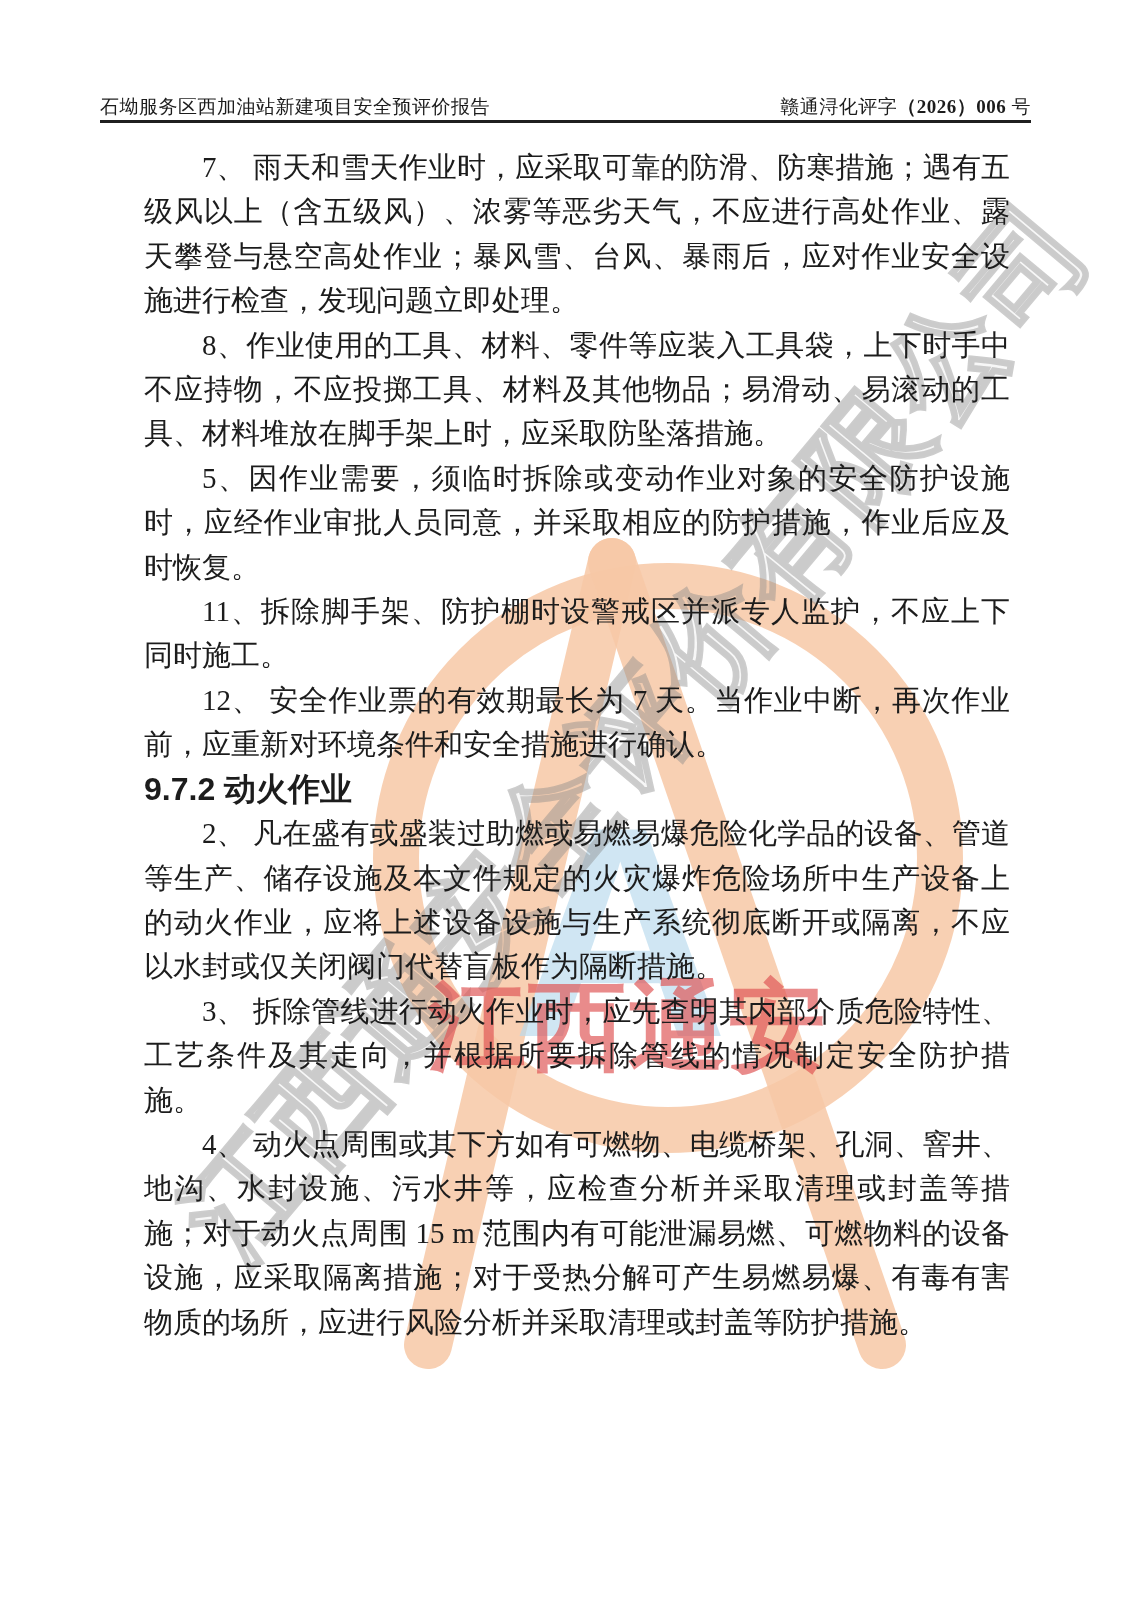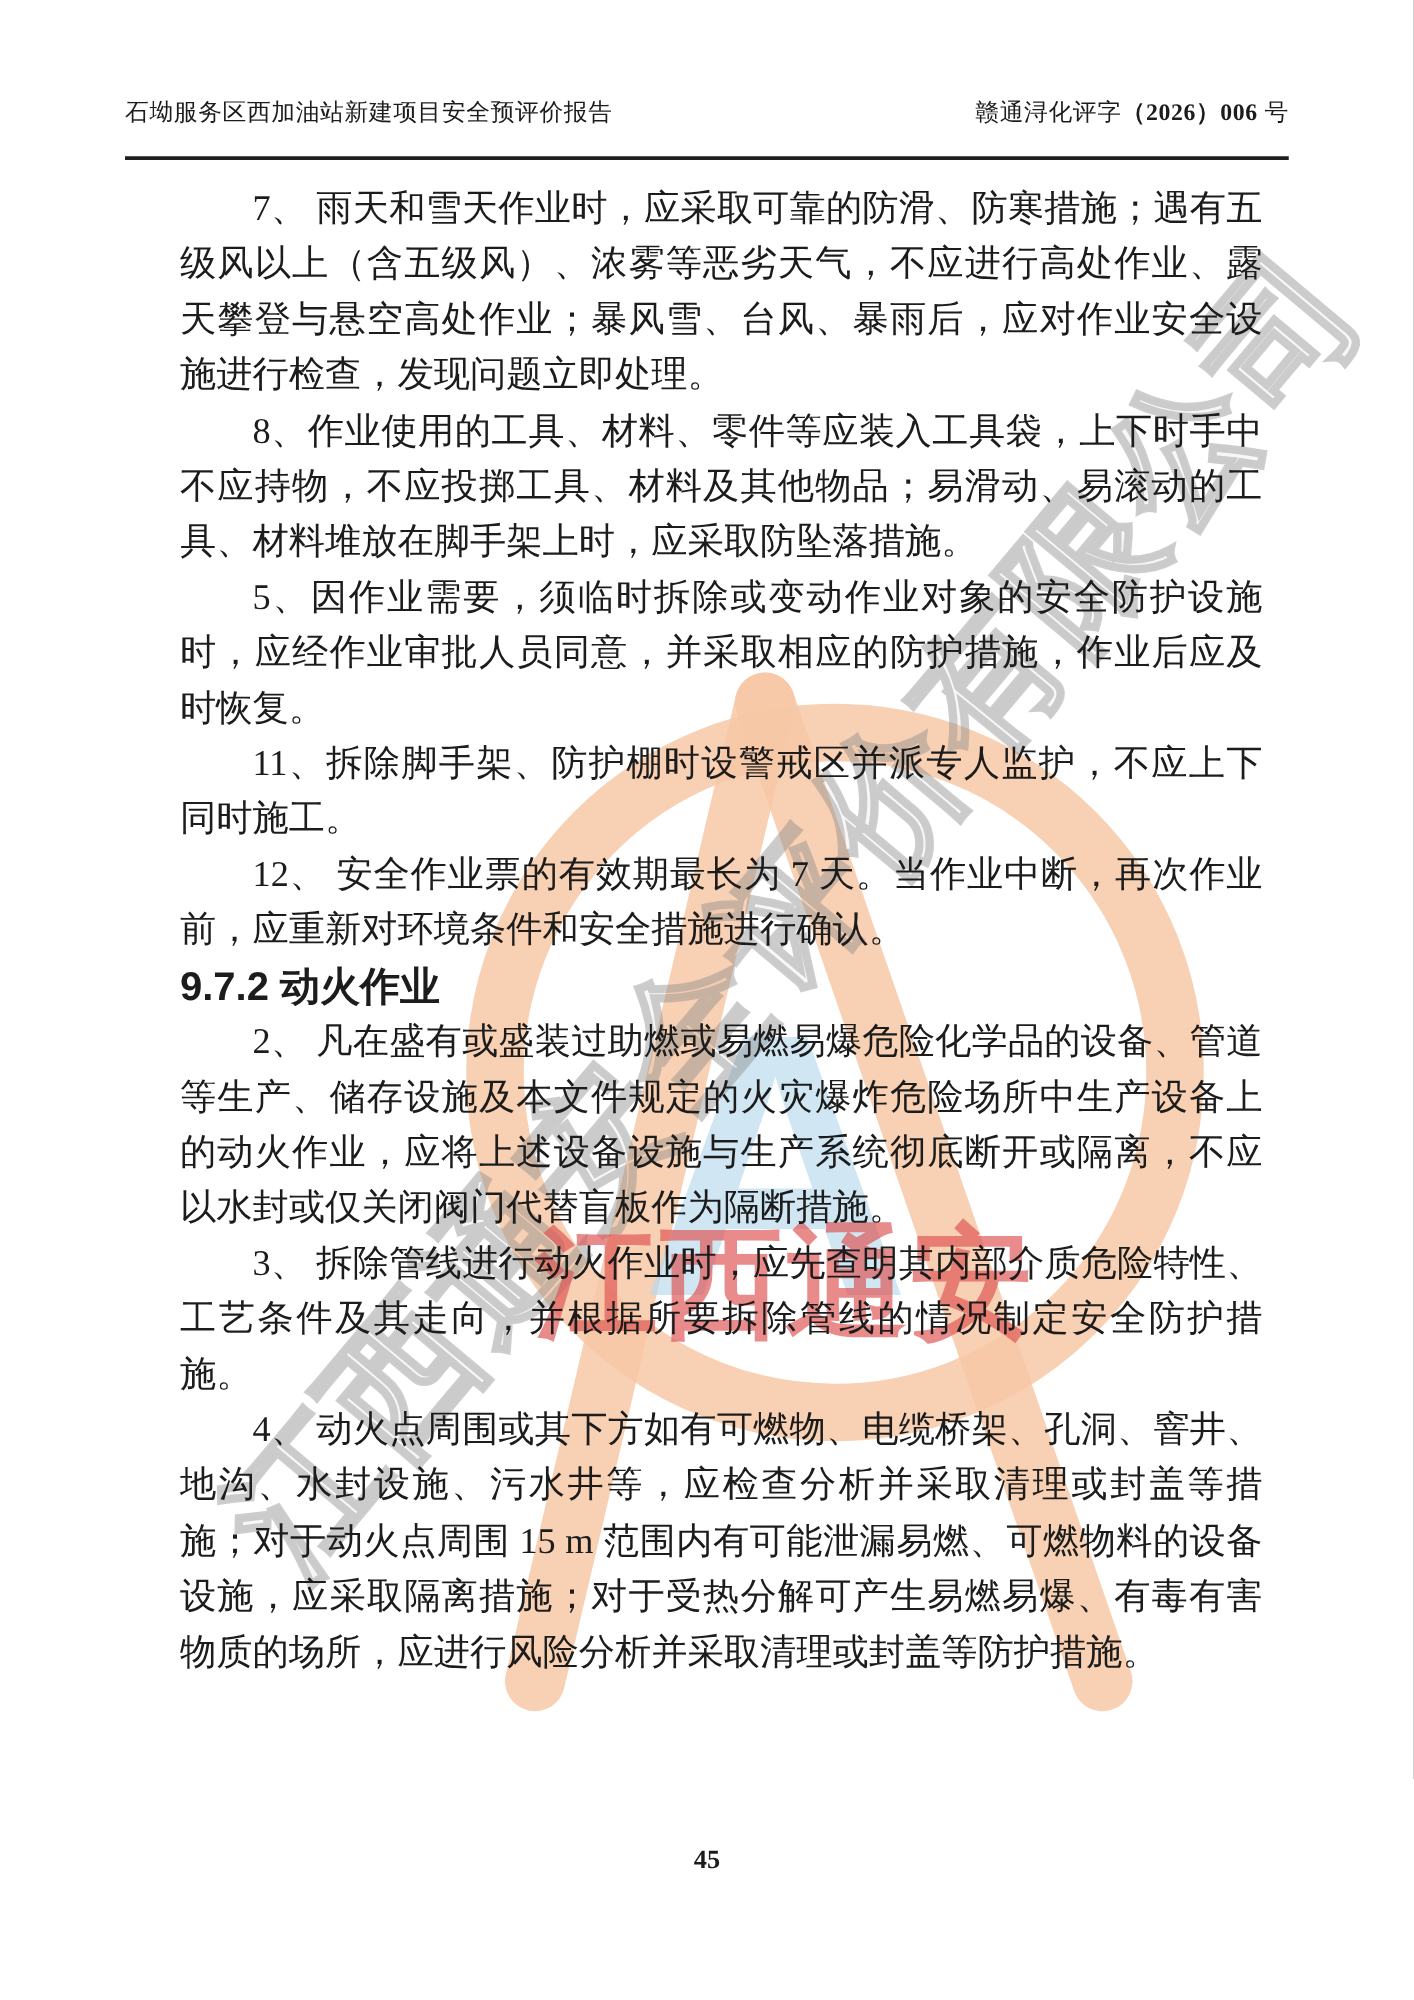--- a/index.html
+++ b/index.html
@@ -8,24 +8,24 @@
     width:1131px; height:1600px;
     margin:0 auto;
     background:#ffffff;
     overflow:hidden;
     font-family:"Liberation Serif","DejaVu Serif",serif;
     color:#1c1c1c;
   }
 
   
   .doc-header {
-    position:absolute; left:100px; top:77px; width:931px;
+    position:absolute; left:100px; top:94px; width:931px;
     display:flex; justify-content:space-between; align-items:flex-end;
     font-size:19px; letter-spacing:0.5px;
-    padding-bottom:22px;
+    padding-bottom:0;
     border-bottom:3px solid #1f1f1f;
   }
   .doc-header .hdr-right b { font-weight:bold; }
 
   
   .doc-body {
     position:absolute; left:144px; top:145px; width:866px;
     font-size:29px; line-height:44.4px;
     text-align:justify; text-justify:inter-ideograph;
     z-index:2;
@@ -101,15 +101,14 @@
     <p>8、作业使用的工具、材料、零件等应装入工具袋，上下时手中不应持物，不应投掷工具、材料及其他物品；易滑动、易滚动的工具、材料堆放在脚手架上时，应采取防坠落措施。</p>
     <p>5、因作业需要，须临时拆除或变动作业对象的安全防护设施时，应经作业审批人员同意，并采取相应的防护措施，作业后应及时恢复。</p>
     <p>11、拆除脚手架、防护棚时设警戒区并派专人监护，不应上下同时施工。</p>
     <p>12、 安全作业票的有效期最长为 7 天。当作业中断，再次作业前，应重新对环境条件和安全措施进行确认。</p>
     <p class="heading">9.7.2 动火作业</p>
     <p>2、 凡在盛有或盛装过助燃或易燃易爆危险化学品的设备、管道等生产、储存设施及本文件规定的火灾爆炸危险场所中生产设备上的动火作业，应将上述设备设施与生产系统彻底断开或隔离，不应以水封或仅关闭阀门代替盲板作为隔断措施。</p>
     <p>3、 拆除管线进行动火作业时，应先查明其内部介质危险特性、工艺条件及其走向，并根据所要拆除管线的情况制定安全防护措施。</p>
     <p>4、 动火点周围或其下方如有可燃物、电缆桥架、孔洞、窨井、地沟、水封设施、污水井等，应检查分析并采取清理或封盖等措施；对于动火点周围 15 m 范围内有可能泄漏易燃、可燃物料的设备设施，应采取隔离措施；对于受热分解可产生易燃易爆、有毒有害物质的场所，应进行风险分析并采取清理或封盖等防护措施。</p>
   </div>
 
-  <div class="doc-footer">45</div>
 
 </div>
 
 </body></html>

